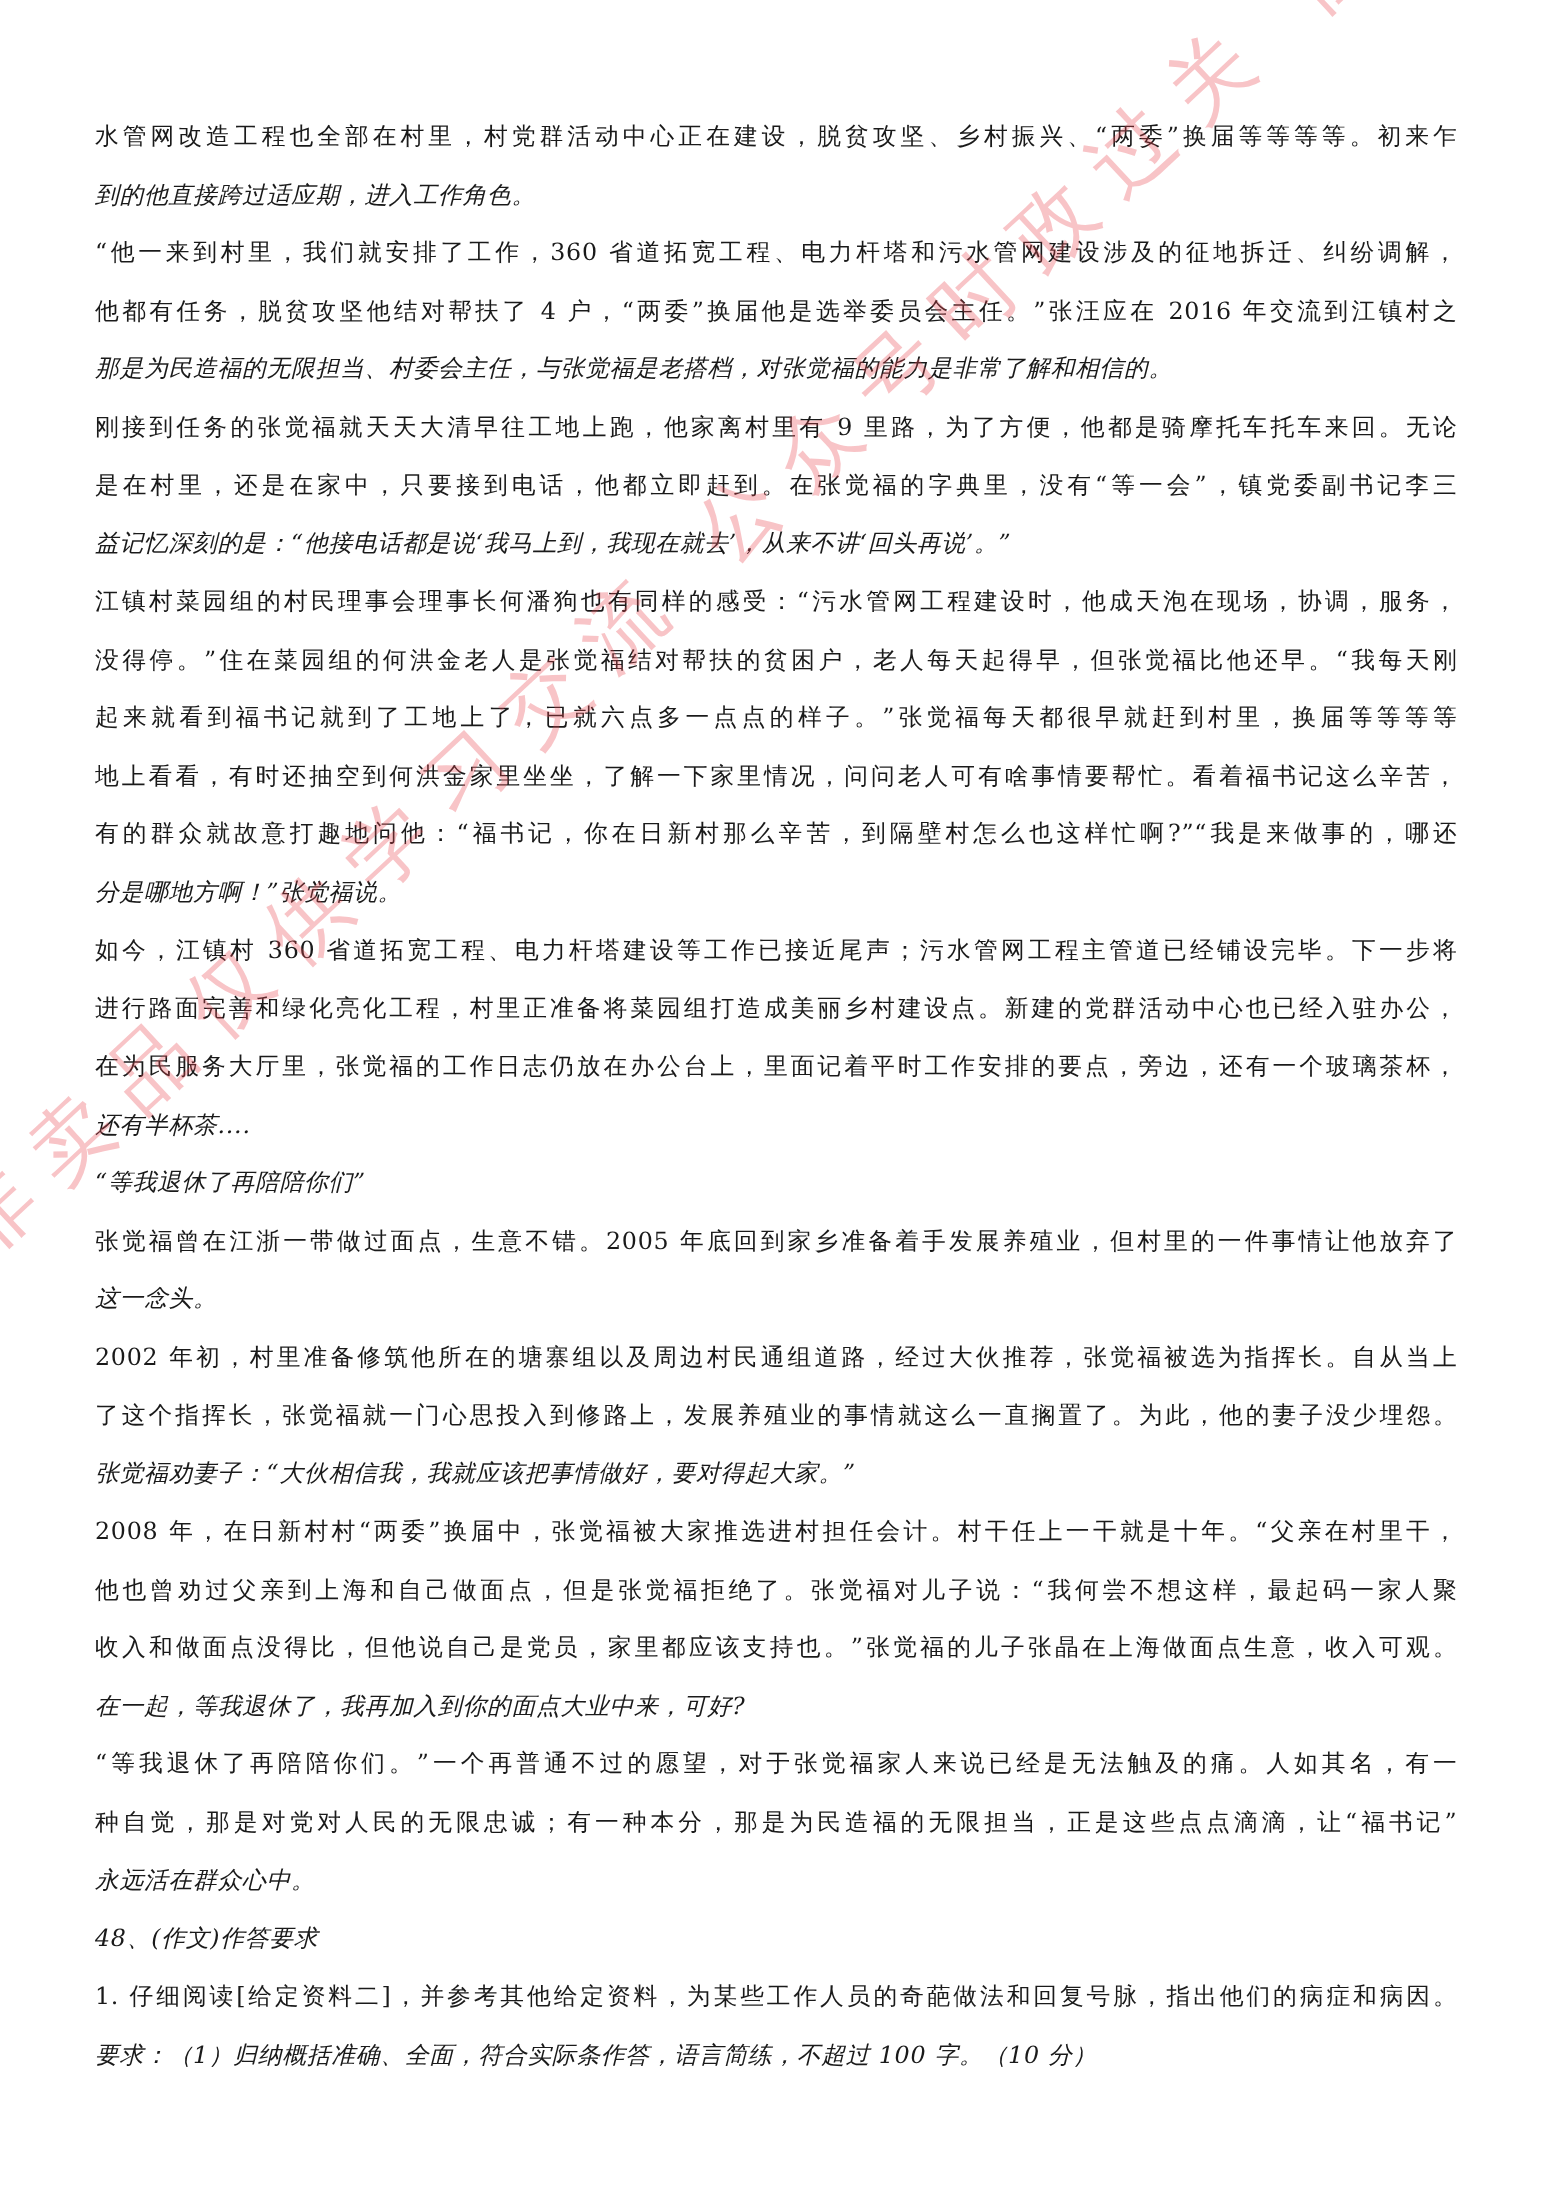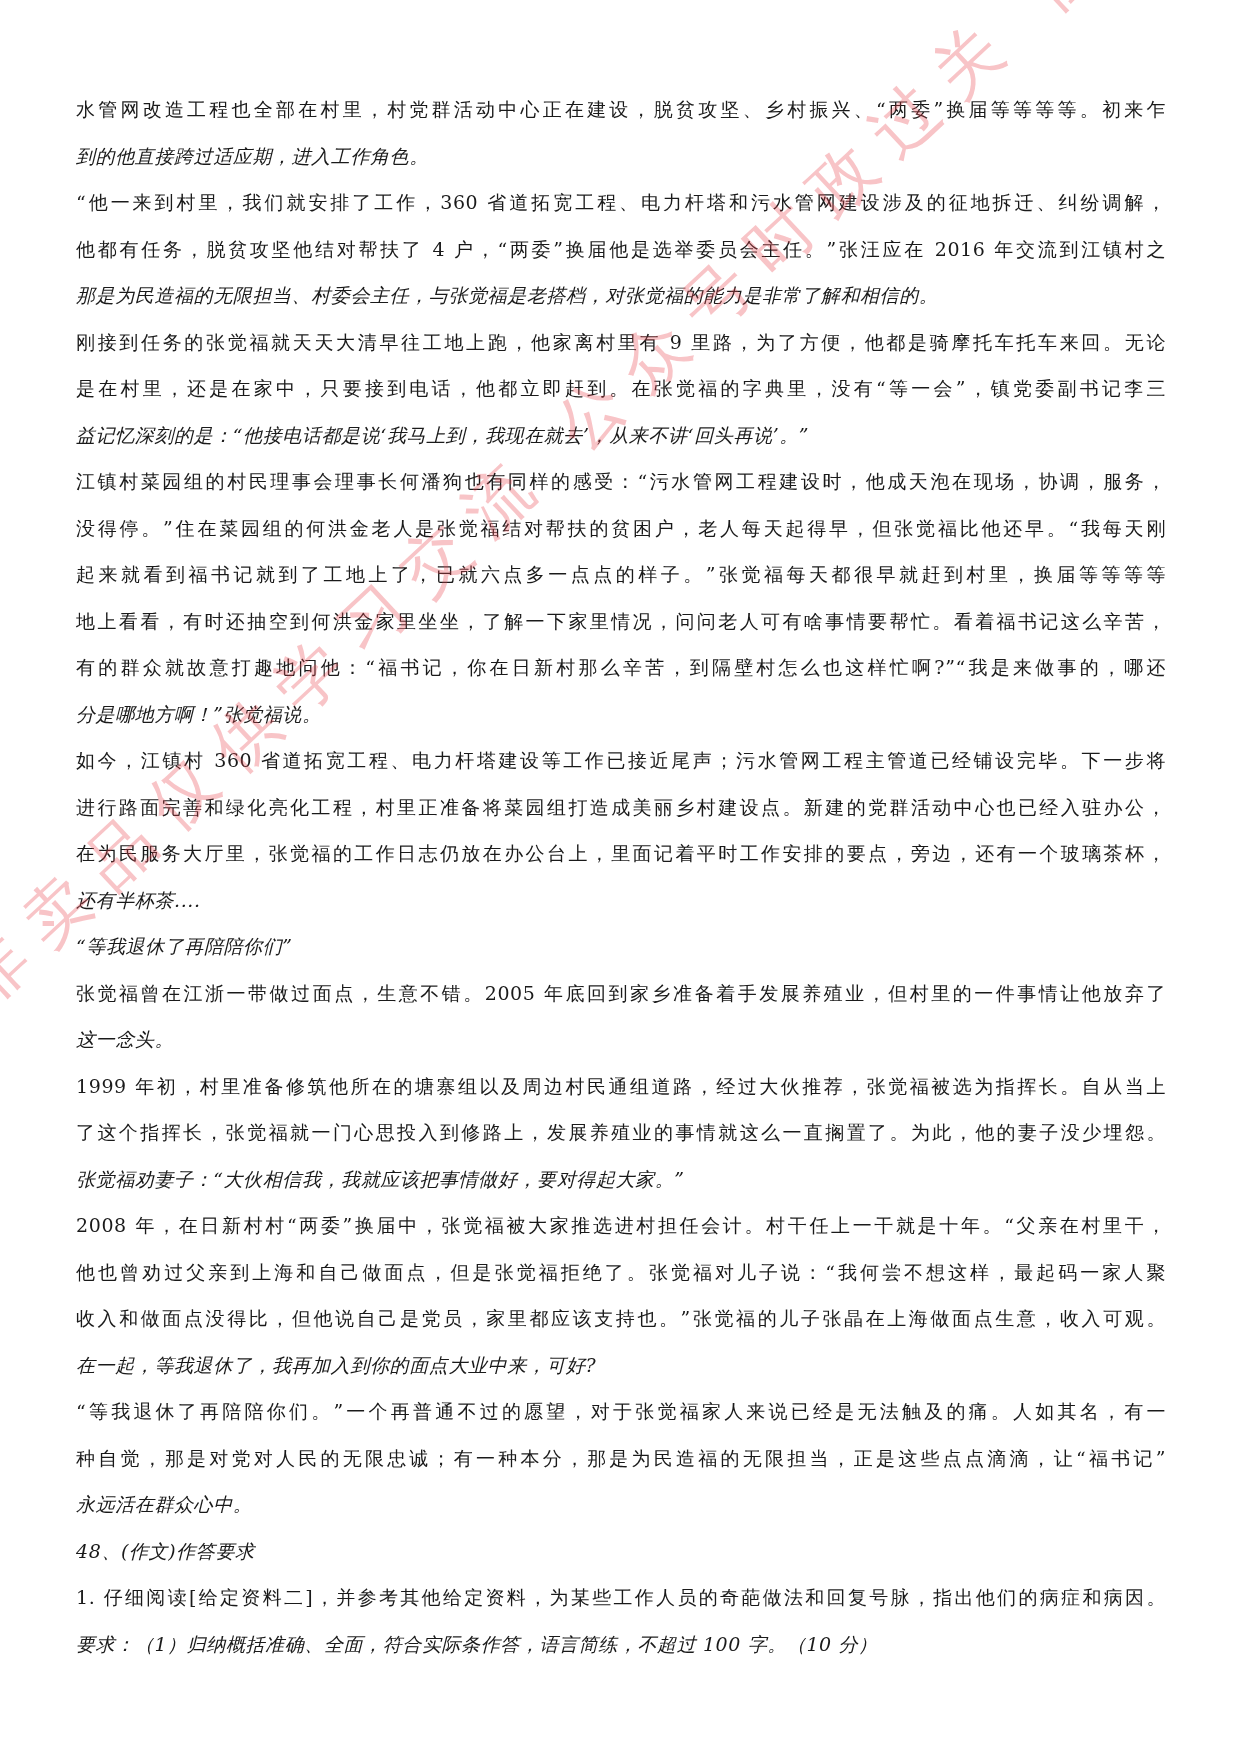--- a/index.html
+++ b/index.html
@@ -35,21 +35,21 @@
     <div class="line">地上看看，有时还抽空到何洪金家里坐坐，了解一下家里情况，问问老人可有啥事情要帮忙。看着福书记这么辛苦，</div>
     <div class="line">有的群众就故意打趣地问他：“福书记，你在日新村那么辛苦，到隔壁村怎么也这样忙啊?”“我是来做事的，哪还</div>
     <div class="line last">分是哪地方啊！”张觉福说。</div>
     <div class="line">如今，江镇村 360 省道拓宽工程、电力杆塔建设等工作已接近尾声；污水管网工程主管道已经铺设完毕。下一步将</div>
     <div class="line">进行路面完善和绿化亮化工程，村里正准备将菜园组打造成美丽乡村建设点。新建的党群活动中心也已经入驻办公，</div>
     <div class="line">在为民服务大厅里，张觉福的工作日志仍放在办公台上，里面记着平时工作安排的要点，旁边，还有一个玻璃茶杯，</div>
     <div class="line last">还有半杯茶....</div>
     <div class="line last">“等我退休了再陪陪你们”</div>
     <div class="line">张觉福曾在江浙一带做过面点，生意不错。2005 年底回到家乡准备着手发展养殖业，但村里的一件事情让他放弃了</div>
     <div class="line last">这一念头。</div>
-    <div class="line">1999 年初，村里准备修筑他所在的塘寨组以及周边村民通组道路，经过大伙推荐，张觉福被选为指挥长。自从当上</div>
+    <div class="line">2002 年初，村里准备修筑他所在的塘寨组以及周边村民通组道路，经过大伙推荐，张觉福被选为指挥长。自从当上</div>
     <div class="line">了这个指挥长，张觉福就一门心思投入到修路上，发展养殖业的事情就这么一直搁置了。为此，他的妻子没少埋怨。</div>
     <div class="line last">张觉福劝妻子：“大伙相信我，我就应该把事情做好，要对得起大家。”</div>
     <div class="line">2008 年，在日新村村“两委”换届中，张觉福被大家推选进村担任会计。村干任上一干就是十年。“父亲在村里干，</div>
     <div class="line">他也曾劝过父亲到上海和自己做面点，但是张觉福拒绝了。张觉福对儿子说：“我何尝不想这样，最起码一家人聚</div>
     <div class="line">收入和做面点没得比，但他说自己是党员，家里都应该支持也。”张觉福的儿子张晶在上海做面点生意，收入可观。</div>
     <div class="line last">在一起，等我退休了，我再加入到你的面点大业中来，可好?</div>
     <div class="line">“等我退休了再陪陪你们。”一个再普通不过的愿望，对于张觉福家人来说已经是无法触及的痛。人如其名，有一</div>
     <div class="line">种自觉，那是对党对人民的无限忠诚；有一种本分，那是为民造福的无限担当，正是这些点点滴滴，让“福书记”</div>
     <div class="line last">永远活在群众心中。</div>
     <div class="line last">48、(作文)作答要求</div>

